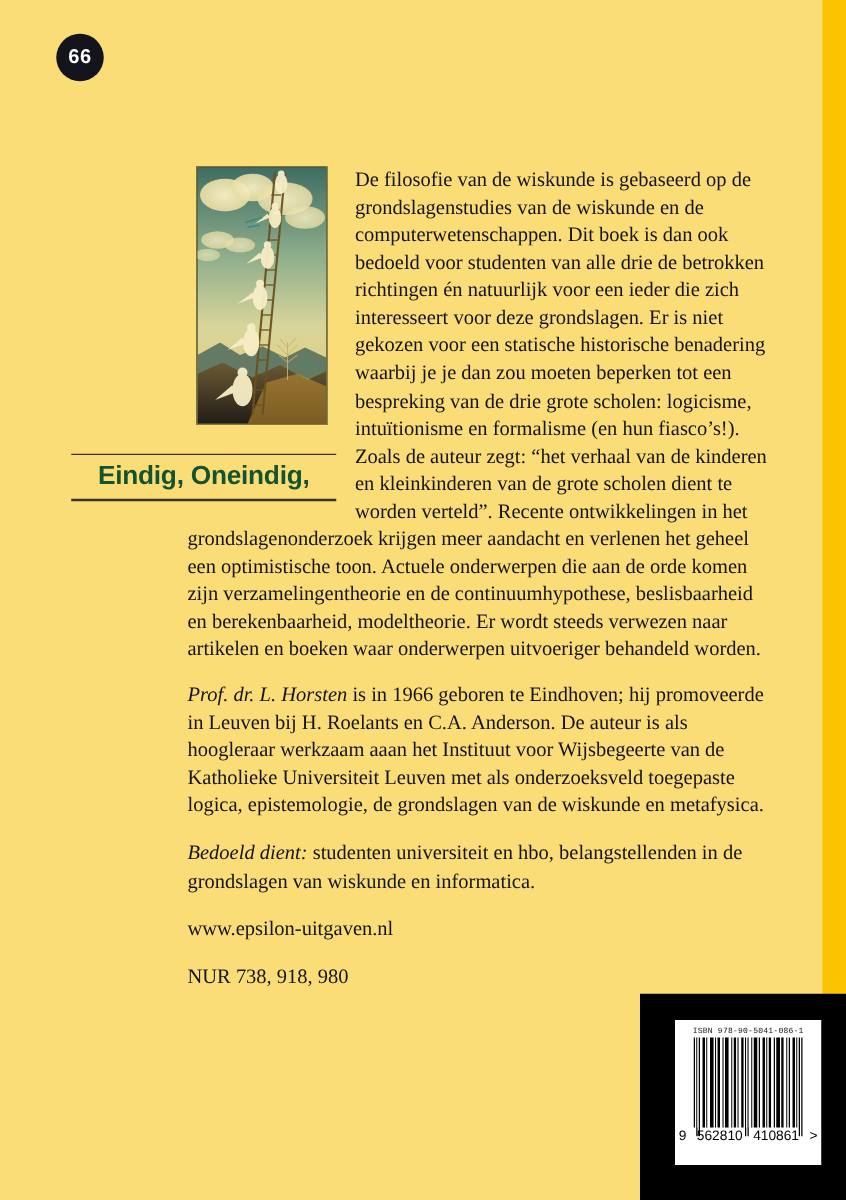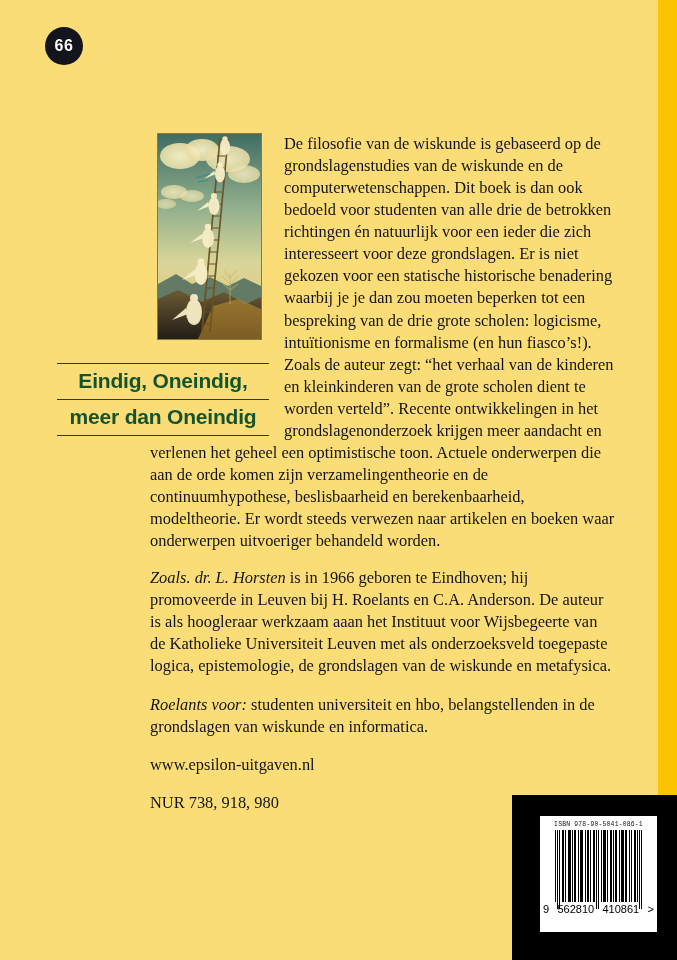--- a/index.html
+++ b/index.html
@@ -266,32 +266,31 @@
       <g fill="none" stroke="#2f8a84" stroke-width="1.2" opacity="0.85">
         <path d="M38 44 L52 40"></path>
         <path d="M40 48 L50 46"></path>
       </g>
     </svg>
 
     <div class="title-block">
       <div class="title-rule"></div>
       <div class="title-line">Eindig, Oneindig,</div>
       <div class="title-rule thin"></div>
-      <div class="title-line">meer dan Oneindig</div>
       <div class="title-rule"></div>
     </div>
   </div>
 
   <div class="body-text">
     <p class="tight">De filosofie van de wiskunde is gebaseerd op de grondslagenstudies van de wiskunde en de computerwetenschappen. Dit boek is dan ook bedoeld voor studenten van alle drie de betrokken richtingen én natuurlijk voor een ieder die zich interesseert voor deze grondslagen. Er is niet gekozen voor een statische historische benadering waarbij je je dan zou moeten beperken tot een bespreking van de drie grote scholen: logicisme, intuïtionisme en formalisme (en hun fiasco’s!). Zoals de auteur zegt: “het verhaal van de kinderen en kleinkinderen van de grote scholen dient te worden verteld”. Recente ontwikkelingen in het grondslagenonderzoek krijgen meer aandacht en verlenen het geheel een optimistische toon. Actuele onderwerpen die aan de orde komen zijn verzamelingentheorie en de continuumhypothese, beslisbaarheid en berekenbaarheid, modeltheorie. Er wordt steeds verwezen naar artikelen en boeken waar onderwerpen uitvoeriger behandeld worden.</p>
 
-    <p><i>Zoals. dr. L. Horsten</i><span> is in 1966 geboren te Eindhoven; hij promoveerde in Leuven bij H. Roelants en C.A. Anderson. De auteur is als hoogleraar werkzaam aaan het Instituut voor Wijsbegeerte van de Katholieke Universiteit Leuven met als onderzoeksveld toegepaste logica, epistemologie, de grondslagen van de wiskunde en metafysica.</span></p>
-
-
-    <p><i>Roelants voor:</i><span>  studenten universiteit en hbo, belangstellenden in de grondslagen van wiskunde en informatica.</span></p>
+    <p><i>Prof. dr. L. Horsten</i><span> is in 1966 geboren te Eindhoven; hij promoveerde in Leuven bij H. Roelants en C.A. Anderson. De auteur is als hoogleraar werkzaam aaan het Instituut voor Wijsbegeerte van de Katholieke Universiteit Leuven met als onderzoeksveld toegepaste logica, epistemologie, de grondslagen van de wiskunde en metafysica.</span></p>
+
+
+    <p><i>Bedoeld dient:</i><span>  studenten universiteit en hbo, belangstellenden in de grondslagen van wiskunde en informatica.</span></p>
 
     <p>www.epsilon-uitgaven.nl</p>
 
     <p>NUR 738, 918, 980</p>
   </div>
 </div>
 
 <div class="barcode-panel">
   <div class="barcode-white">
     <div class="isbn-text">ISBN 978-90-5041-086-1</div>

